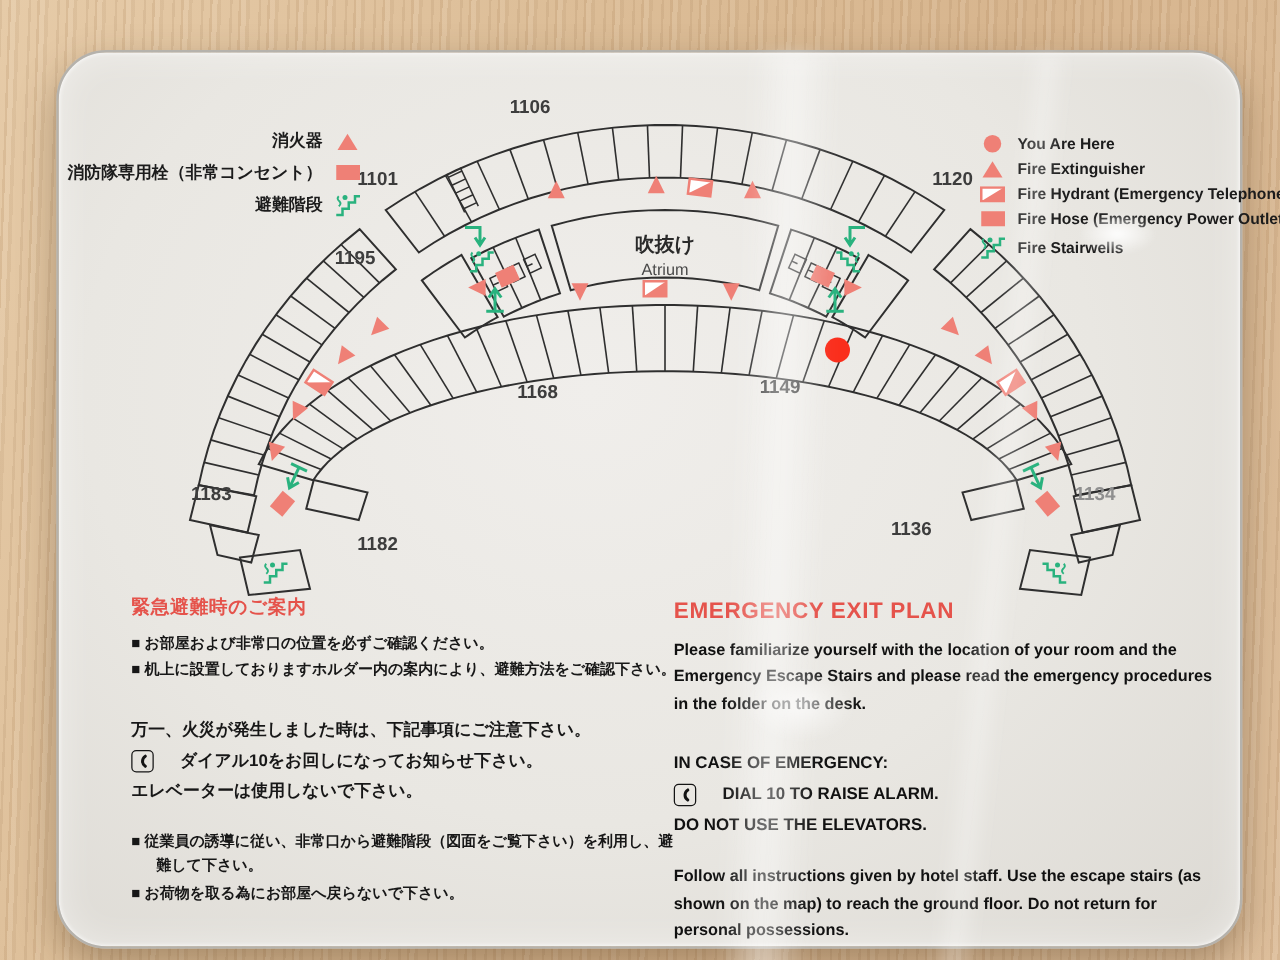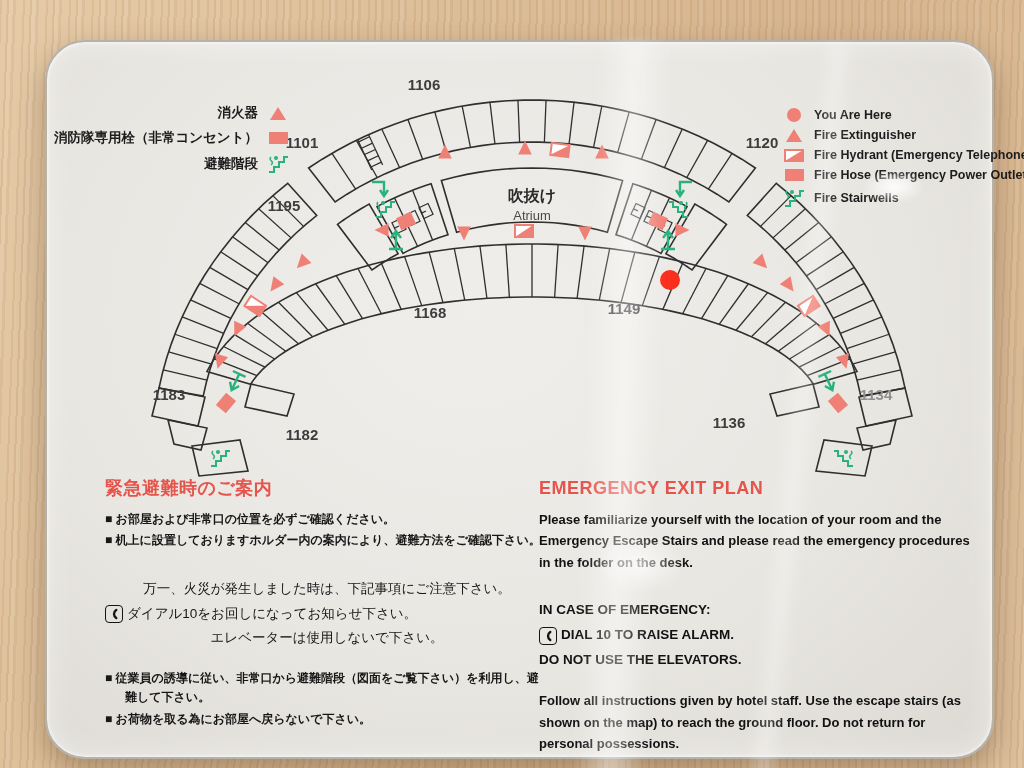--- a/index.html
+++ b/index.html
@@ -31,28 +31,28 @@
   .legend-left .ltxt{font-size:13.5px;font-weight:700;color:#1c1c1c;}
   .legend-right .ltxt{font-size:12.5px;font-weight:700;color:#1c1c1c;}
   .licon{width:22px;display:flex;justify-content:center;align-items:center;flex:0 0 22px;}
   .lg-dot{width:14px;height:14px;border-radius:50%;background:#ef8076;}
   .lg-tri{width:0;height:0;border-left:8px solid transparent;border-right:8px solid transparent;border-bottom:13px solid #ef8076;}
   .lg-hose{width:19px;height:12px;background:#ef8076;}
 
   
   .jp-sec{position:absolute;left:58px;top:434px;width:444px;color:#171717;}
   .en-sec{position:absolute;left:492px;top:436px;width:436px;color:#111;}
-  .sec-h{font-size:18px;font-weight:700;color:#e5534b;margin:0 0 10px 0;letter-spacing:.5px;}
+  .sec-h{font-size:15px;font-weight:700;color:#e5534b;margin:0 0 10px 0;letter-spacing:.5px;}
   .jp-li{font-size:12px;font-weight:700;line-height:1.6;padding-left:20px;text-indent:-20px;margin:2px 0;}
-  .jp-plain{font-size:13.5px;font-weight:400;line-height:1.65;text-align:center;}
+  .jp-plain{font-size:13.5px;font-weight:700;line-height:1.65;}
   .gap28{height:26px;}
   .gap20{height:18px;}
   .en-p{font-size:13px;font-weight:700;line-height:1.65;margin:0;}
   .en-line{font-size:13.5px;font-weight:700;line-height:1.7;}
-  .dial{display:flex;align-items:center;gap:4px;margin:2px 0;}
+  .dial{display:flex;align-items:center;gap:21px;margin:2px 0;}
   .phone-box{display:inline-flex;width:18px;height:18px;border:1.8px solid #141414;border-radius:4px;
     align-items:center;justify-content:center;flex:0 0 18px;}
 
   
   .glare{position:absolute;pointer-events:none;}
   .g1{left:540px;top:0;width:70px;height:768px;
     background:linear-gradient(90deg,rgba(255,255,255,0),rgba(255,255,255,.45),rgba(255,255,255,0));
     filter:blur(6px);transform:rotate(2deg);}
   .g2{left:735px;top:0;width:34px;height:768px;
     background:linear-gradient(90deg,rgba(255,255,255,0),rgba(255,255,255,.3),rgba(255,255,255,0));

